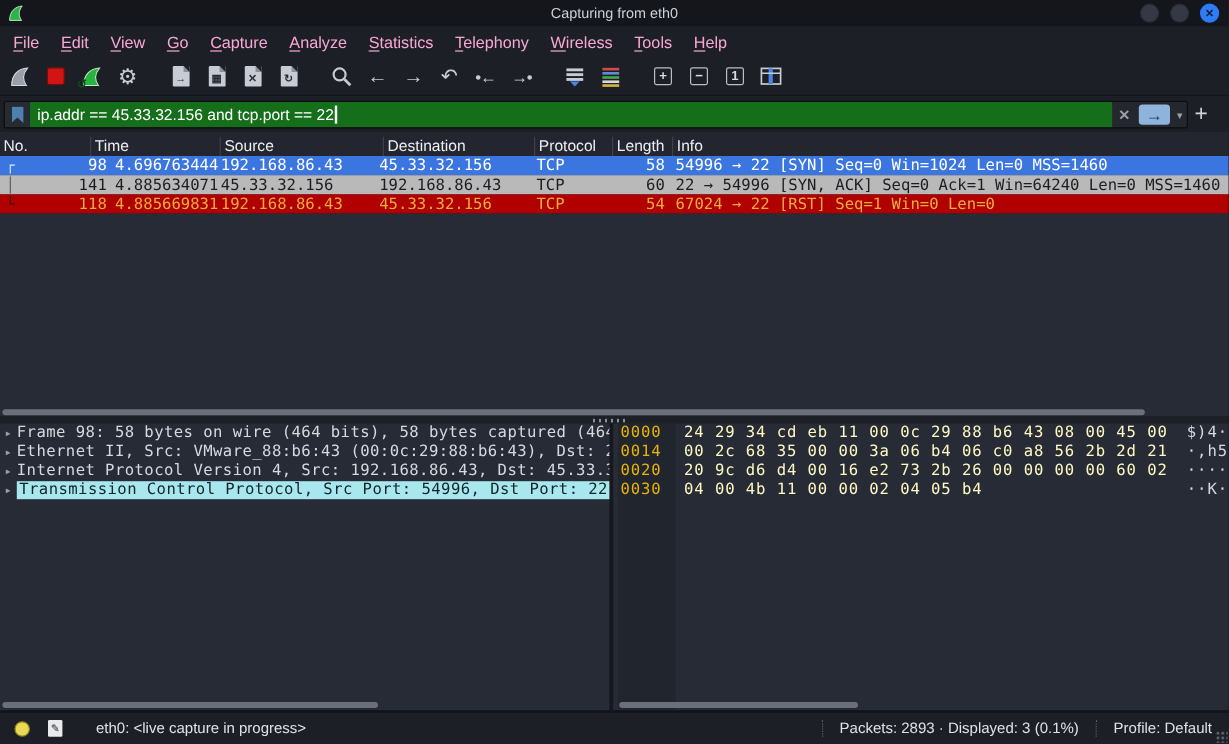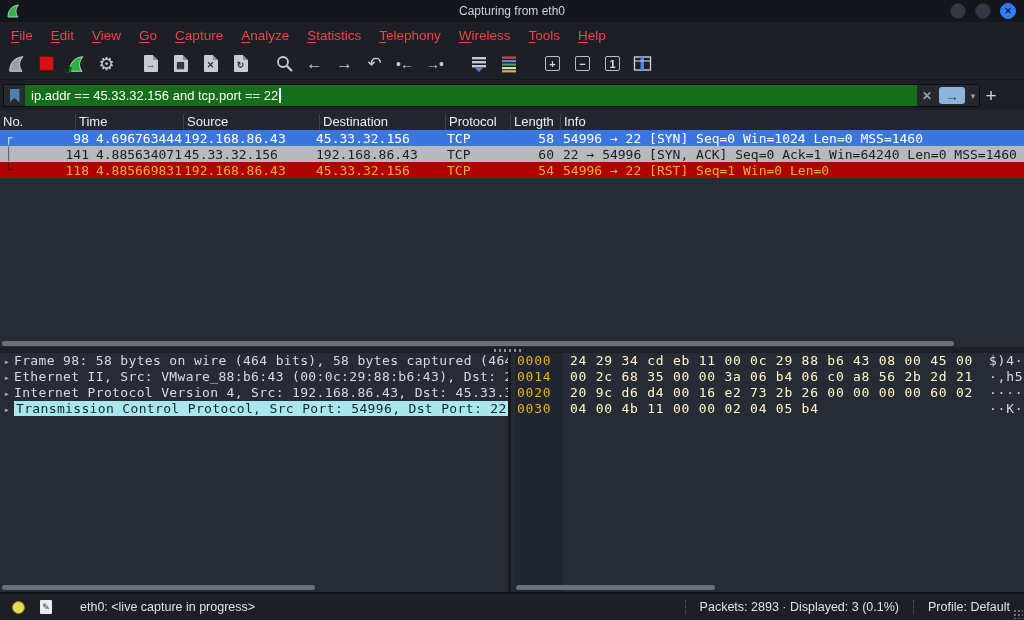--- a/index.html
+++ b/index.html
@@ -14,21 +14,21 @@
   .app-icon { position:absolute; left:6px; top:3px; width:16px; height:16px; }
   .title { position:absolute; left:0; width:100%; text-align:center; font-size:12px; color:#ccd0d8; }
   .winbtns { position:absolute; right:8px; top:3px; display:flex; gap:9px; }
   .wb { width:16px; height:16px; border-radius:50%; background:#343945; border:1px solid #262b34;
         display:flex; align-items:center; justify-content:center; font-size:9px; font-weight:bold; color:#0e1b33; }
   .wb.close { background:#2e7cf6; border-color:#2e7cf6; }
 
   
   .menubar { position:absolute; left:0; top:22px; width:1024px; height:26px; background:#1c1f26;
              display:flex; align-items:center; padding-left:2px; }
-  .menu-item { padding:3px 9px; font-size:13.5px; color:#ef4444; }
+  .menu-item { padding:3px 9px; font-size:13.5px; color:#f9a8d4; }
 
   
   .toolbar { position:absolute; left:0; top:48px; width:1024px; height:32px; background:#1c1f26;
              border-bottom:1px solid #14161c; display:flex; align-items:center; padding-left:4px; }
   .tico { width:25px; height:26px; margin-right:5px; display:flex; align-items:center; justify-content:center;
           font-size:18px; color:#c7cbd3; position:relative; }
   .tico.gap { margin-left:14px; }
   .i-stop { width:15px; height:15px; background:#d21414; border:1px solid #6b1010; border-radius:2px; }
   .doc { width:14px; height:17px; background:#c7cbd3; border-radius:1px; position:relative;
          display:flex; align-items:center; justify-content:center; }
@@ -36,21 +36,21 @@
                  border-color:#1c1f26 #1c1f26 #8b9099 #8b9099; }
   .doc .ovl { font-size:9px; color:#2a2d35; line-height:1; margin-top:3px; font-weight:bold; }
   .restart-badge { position:absolute; left:0; bottom:1px; font-size:10px; font-weight:bold; color:#0c4f16; }
   .arrow-t { font-size:17px; }
   .dotarrow { font-size:14px; letter-spacing:-1px; }
   .zoombox { width:15px; height:15px; border:1px solid #b9bdc5; border-radius:2px; display:flex;
              align-items:center; justify-content:center; font-size:11px; font-weight:bold; color:#d8dce2; }
 
   
   .filterbar { position:absolute; left:0; top:81px; width:1024px; height:29px; background:#1c1f26;
-               display:flex; align-items:center; padding:0 22px 0 3px; }
+               display:flex; align-items:center; padding:0 12px 0 3px; }
   .ffield { flex:1; height:23px; border:1px solid #0b0d11; border-radius:2px; background:#24272e;
             display:flex; align-items:center; overflow:hidden; }
   .fbookmark { width:21px; height:100%; display:flex; align-items:center; justify-content:center; background:#262a31; }
   .ribbon { width:10px; height:14px; background:#4e7fae;
             clip-path:polygon(0 0,100% 0,100% 100%,50% 68%,0 100%); }
   .finput { flex:1; height:100%; background:#156e1a; color:#fff; font-size:13px;
             display:flex; align-items:center; padding-left:6px; white-space:nowrap; overflow:hidden; }
   .caret { display:inline-block; width:1.5px; height:15px; background:#fff; margin-left:1px; }
   .fclear { width:20px; height:100%; display:flex; align-items:center; justify-content:center;
             color:#9aa0ab; font-size:12px; font-weight:bold; background:#24272e; }
@@ -280,21 +280,21 @@
     <span class="rc-info">22 → 54996 [SYN, ACK] Seq=0 Ack=1 Win=64240 Len=0 MSS=1460</span>
   </div>
   <div class="prow row-rst">
     <span class="br">└</span>
     <span class="rc-no">118</span>
     <span class="rc-time">4.885669831</span>
     <span class="rc-src">192.168.86.43</span>
     <span class="rc-dst">45.33.32.156</span>
     <span class="rc-proto">TCP</span>
     <span class="rc-len">54</span>
-    <span class="rc-info">54996 → 22 [RST] Seq=1 Win=0 Len=0</span>
+    <span class="rc-info">67024 → 22 [RST] Seq=1 Win=0 Len=0</span>
   </div>
 
   <div class="plist-empty"></div>
   <div class="hscroll hs-list"></div>
   <div class="splitter">
       <span class="dots"></span>
     </div>
 
   <div class="details-pane">
     <div class="dline">

